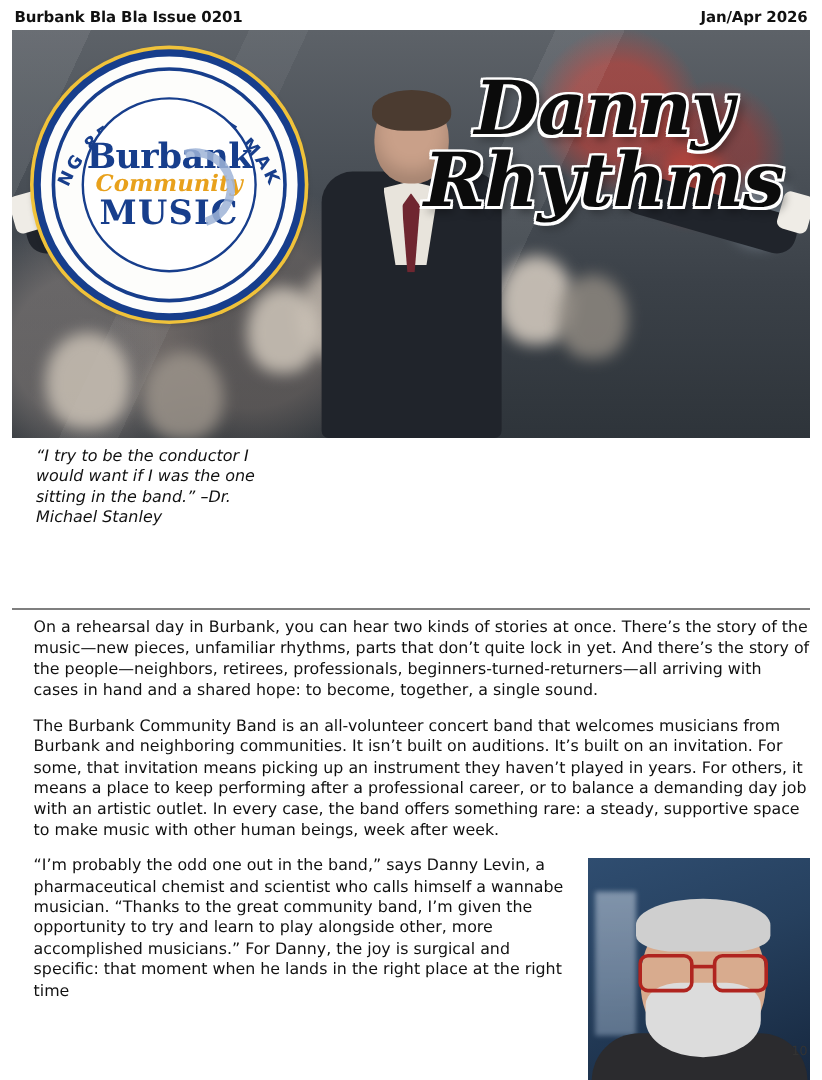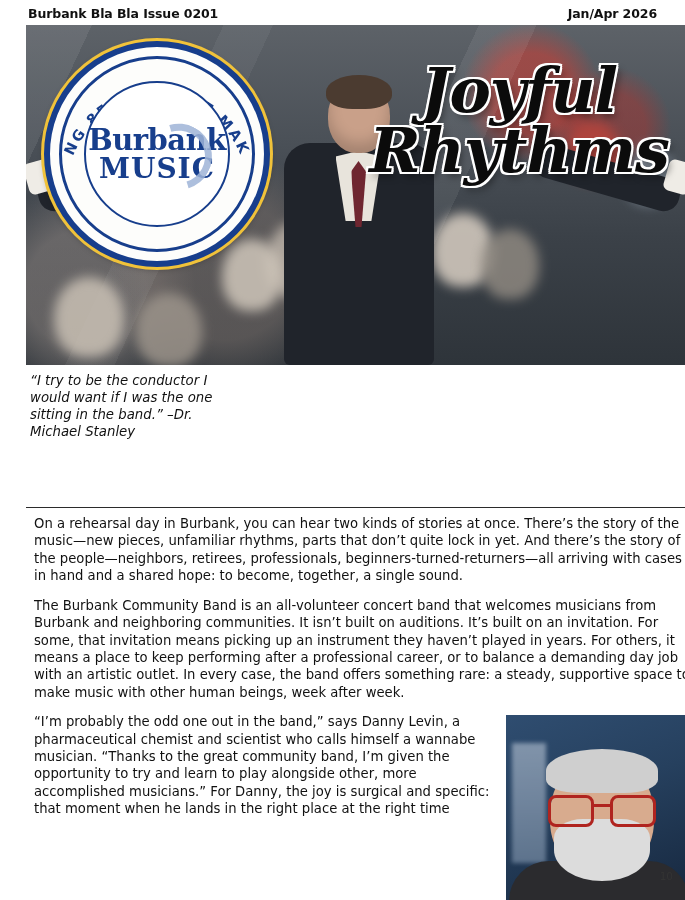--- a/index.html
+++ b/index.html
@@ -14,21 +14,21 @@
     font-family: "DejaVu Sans", sans-serif;
     color: #111111;
     overflow: hidden;
   }
 
   .page {
     position: relative;
     width: 685px;
     height: 900px;
     box-sizing: border-box;
-    padding: 0 26px;
+    padding: 0 10px;
   }
 
   
   .masthead {
     display: flex;
     justify-content: space-between;
     align-items: baseline;
     padding: 6px 2px 4px 2px;
     font-weight: bold;
     font-size: 12.5px;
@@ -265,38 +265,38 @@
     width: 665px;
     height: 140px;
   }
   .quote {
     position: absolute;
     font-style: italic;
     font-size: 13.3px;
     line-height: 1.27;
     color: #111;
   }
-  .quote.left  { left: 4px;  top: 8px;  width: 200px; }
+  .quote.left  { left: 20px;  top: 8px;  width: 200px; }
   .quote.right { right: 46px; top: 8px;  width: 200px; }
 
   .divider {
     width: 665px;
     height: 0;
     border-top: 1.4px solid #2b2b2b;
     margin: 2px 0 7px 0;
   }
 
   
   .body-copy {
     width: 665px;
     font-size: 13.2px;
     line-height: 1.32;
     color: #111;
   }
-  .body-copy p { margin: 0 0 12px 8px; }
+  .body-copy p { margin: 0 0 12px 18px; }
 
   .portrait {
     float: right;
     width: 185px;
     height: 208px;
     margin: 2px 0 6px 12px;
     position: relative;
     overflow: hidden;
     background: #20364f;
     border: 0;
@@ -421,40 +421,41 @@
       <div class="cuff right"></div>
 
       <div class="c-body"></div>
       <div class="c-shirt"></div>
       <div class="c-tie"></div>
       <div class="c-head"></div>
       <div class="c-hair"></div>
     </div>
 
     <div class="hero-title">
-      <div>Joyful</div>
+      <div>Danny</div>
       <div>Rhythms</div>
     </div>
 
     <div class="logo">
       <div class="logo-ring"></div>
       <svg class="arc-text" viewBox="0 0 214 214">
         <defs>
           <path id="arcTop" d="M 22,112 A 90,90 0 0 1 192,112" fill="none"></path>
           <path id="arcBottom" d="M 30,120 A 82,82 0 0 0 184,120" fill="none"></path>
         </defs>
         <text>
           <textPath href="#arcTop" startOffset="50%" text-anchor="middle" id="topArcPath">CELEBRATING 85 YEARS OF MAKING MUSIC</textPath>
         </text>
         <text class="bottom">
           <textPath href="#arcBottom" startOffset="50%" text-anchor="middle" id="bottomArcPath">1940-2025</textPath>
         </text>
       </svg>
       <div class="logo-inner">
         <div class="logo-burbank">Burbank</div>
+        <div class="logo-community">Community</div>
         <div class="logo-band">MUSIC</div>
         <div class="logo-swoosh"></div>
       </div>
     </div>
   </div>
 
   <div class="quotes">
     <div class="quote left">“I try to be the conductor I would want if I was the one sitting in the band.” –Dr. Michael Stanley</div>
   </div>
 

